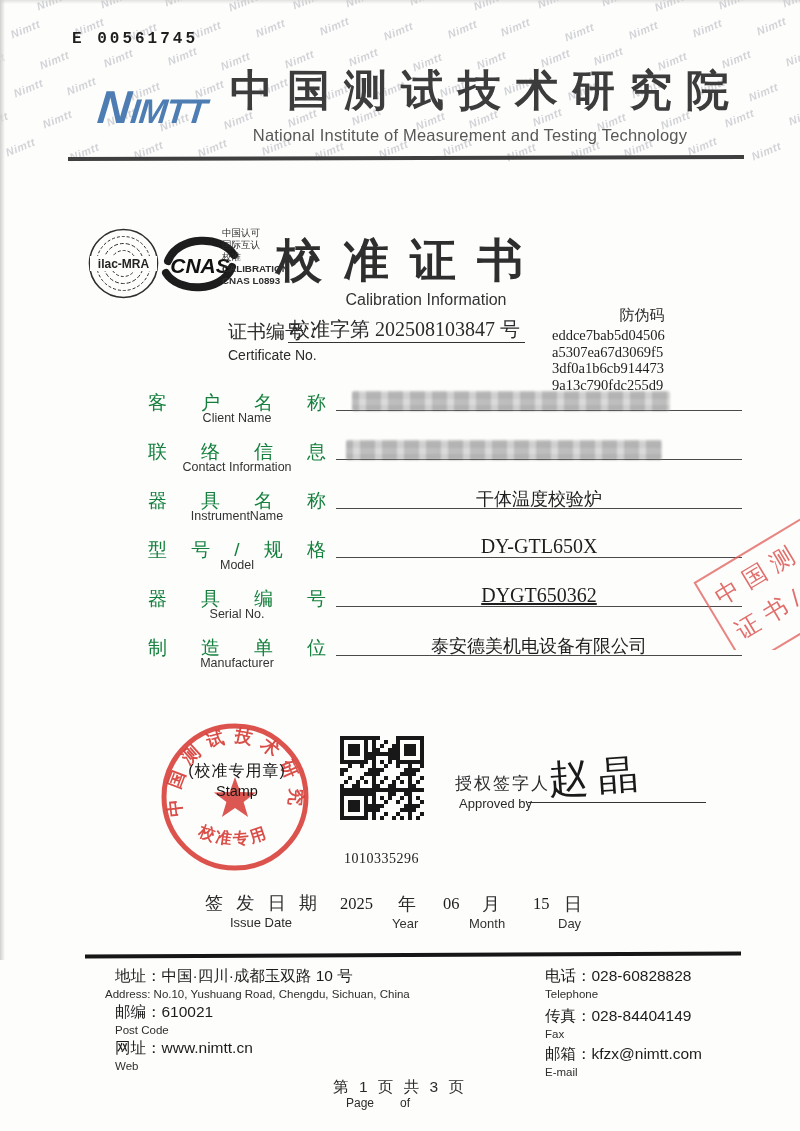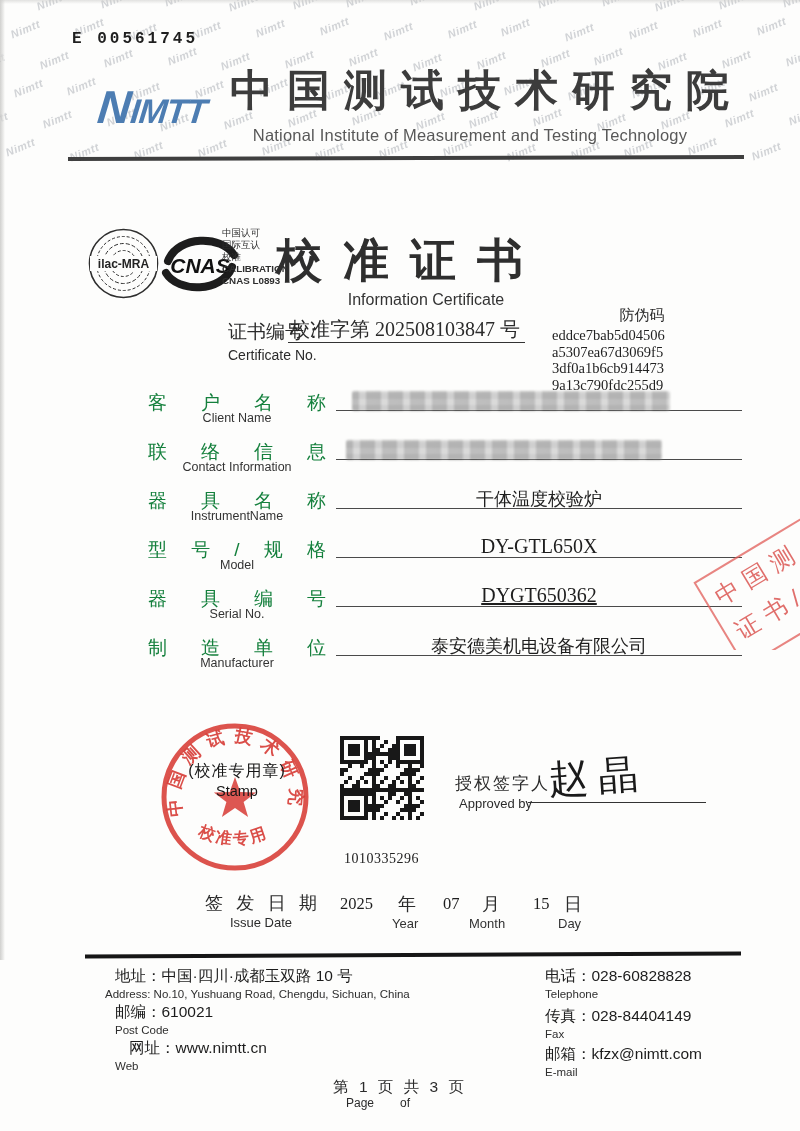--- a/index.html
+++ b/index.html
@@ -190,21 +190,21 @@
   </svg>
   <div class="abs cert-lines">
     <div>中国认可</div>
     <div>国际互认</div>
     <div>校准</div>
     <div class="b">CALIBRATION</div>
     <div class="b">CNAS L0893</div>
   </div>
 
   <div class="abs title-cn">校准证书</div>
-  <div class="abs title-en">Information Certificate</div>
+  <div class="abs title-en">Calibration Information</div>
 
   <div class="abs certno-label">证书编号：</div>
   <div class="abs certno-value serif">校准字第 202508103847 号</div>
   <div class="abs certno-line"></div>
   <div class="abs certno-en">Certificate No.</div>
 
   <div class="abs antifake serif">
     <span class="lbl">防伪码</span>
     <span class="code">eddce7bab5d04506</span>
     <span class="code">a5307ea67d3069f5</span>
@@ -714,33 +714,33 @@
   <div class="abs appr-cn">授权签字人</div>
   <div class="abs appr-en">Approved by</div>
   <div class="abs sig-line"></div>
   <div class="abs signature">赵晶</div>
 
   <div class="abs idate-cn">签发日期</div>
   <div class="abs idate-en">Issue Date</div>
   <span class="abs d-val serif" style="left:340px;top:894px;">2025</span>
   <span class="abs d-unit" style="left:398px;top:892px;">年</span>
   <span class="abs d-en" style="left:392px;top:916px;">Year</span>
-  <span class="abs d-val serif" style="left:443px;top:894px;">07</span>
+  <span class="abs d-val serif" style="left:443px;top:894px;">06</span>
   <span class="abs d-unit" style="left:482px;top:892px;">月</span>
   <span class="abs d-en" style="left:469px;top:916px;">Month</span>
   <span class="abs d-val serif" style="left:533px;top:894px;">15</span>
   <span class="abs d-unit" style="left:564px;top:892px;">日</span>
   <span class="abs d-en" style="left:558px;top:916px;">Day</span>
 
   <div class="abs frule"></div>
   <div class="abs ft-cn" style="left:115px;top:966px;">地址：中国·四川·成都玉双路 10 号</div>
   <div class="abs ft-en" style="left:105px;top:988px;">Address: No.10, Yushuang Road, Chengdu, Sichuan, China</div>
   <div class="abs ft-cn" style="left:115px;top:1002px;">邮编：610021</div>
   <div class="abs ft-en" style="left:115px;top:1024px;">Post Code</div>
-  <div class="abs ft-cn" style="left:129px;top:1038px;">网址：www.nimtt.cn</div>
+  <div class="abs ft-cn" style="left:115px;top:1038px;">网址：www.nimtt.cn</div>
   <div class="abs ft-en" style="left:115px;top:1060px;">Web</div>
   <div class="abs ft-cn" style="left:545px;top:966px;">电话：028-60828828</div>
   <div class="abs ft-en" style="left:545px;top:988px;">Telephone</div>
   <div class="abs ft-cn" style="left:545px;top:1006px;">传真：028-84404149</div>
   <div class="abs ft-en" style="left:545px;top:1028px;">Fax</div>
   <div class="abs ft-cn" style="left:545px;top:1044px;">邮箱：kfzx@nimtt.com</div>
   <div class="abs ft-en" style="left:545px;top:1066px;">E-mail</div>
 
   <div class="abs pg-cn">第 1 页 共 3 页</div>
   <div class="abs pg-en">

